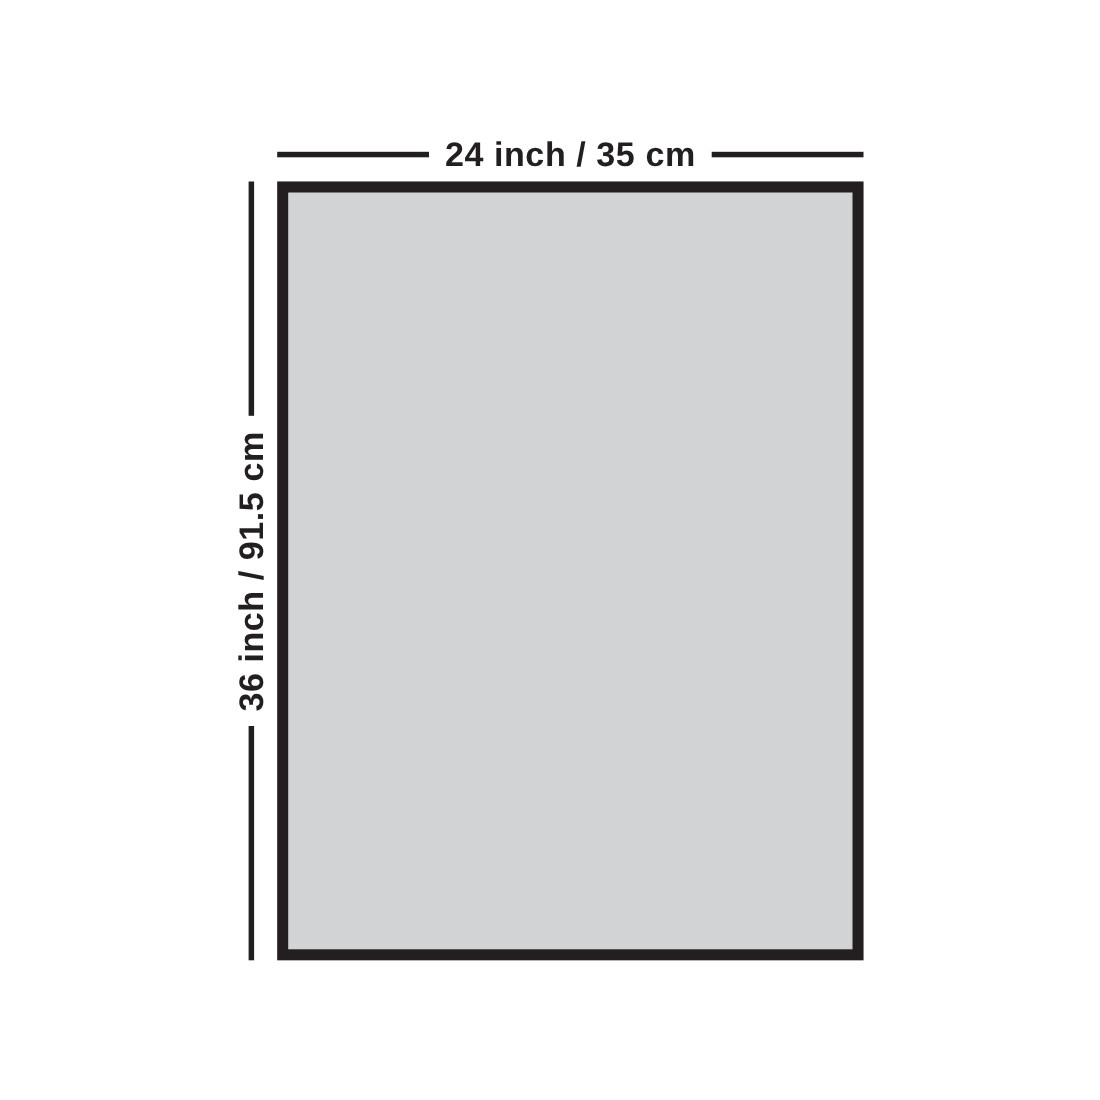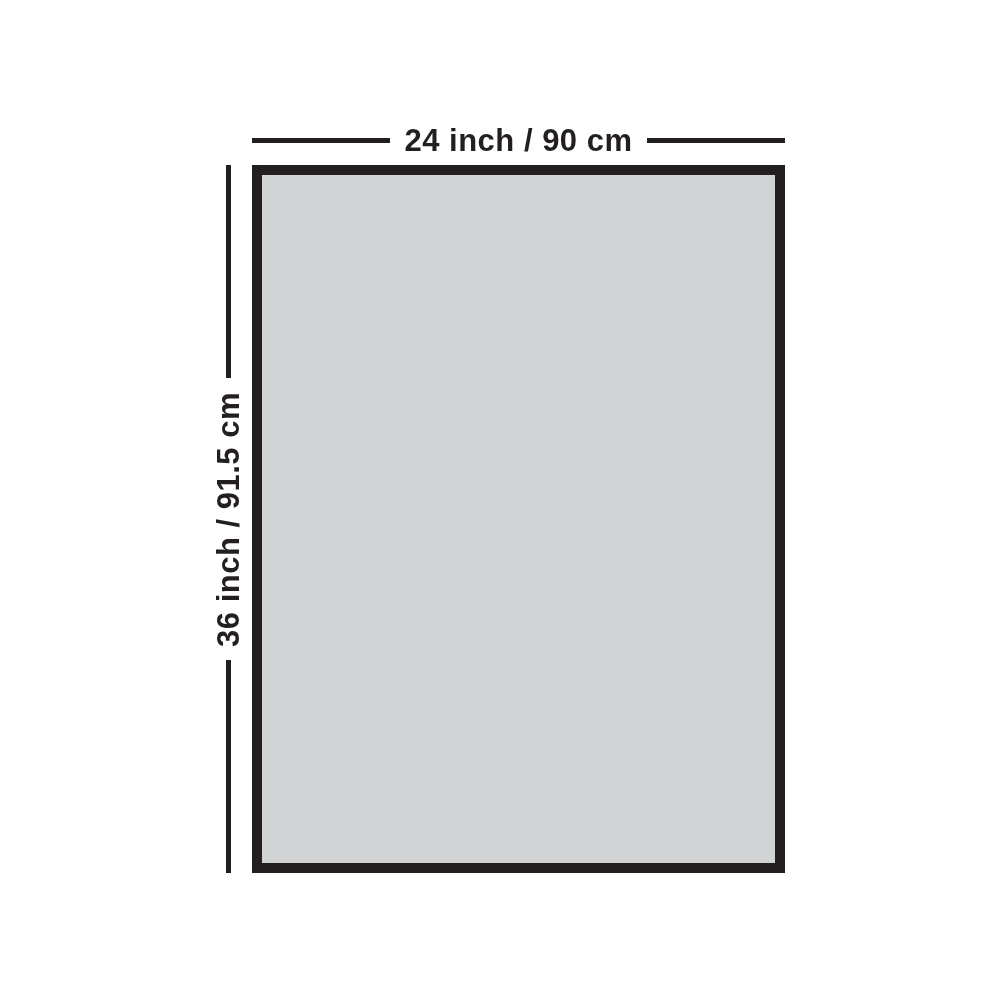--- a/index.html
+++ b/index.html
@@ -77,21 +77,21 @@
     transform: rotate(180deg);
   }
 </style>
 </head>
 <body>
 
 <div class="canvas">
 
   <div class="width-dim">
     <div class="dim-line-h"></div>
-    <div class="dim-label">24 inch / 90 cm</div>
+    <div class="dim-label">24 inch / 35 cm</div>
     <div class="dim-line-h"></div>
   </div>
 
   <div class="height-dim">
     <div class="dim-line-v"></div>
     <div class="dim-label">36 inch / 91.5 cm</div>
     <div class="dim-line-v"></div>
   </div>
 
   <div class="product-rect"></div>

